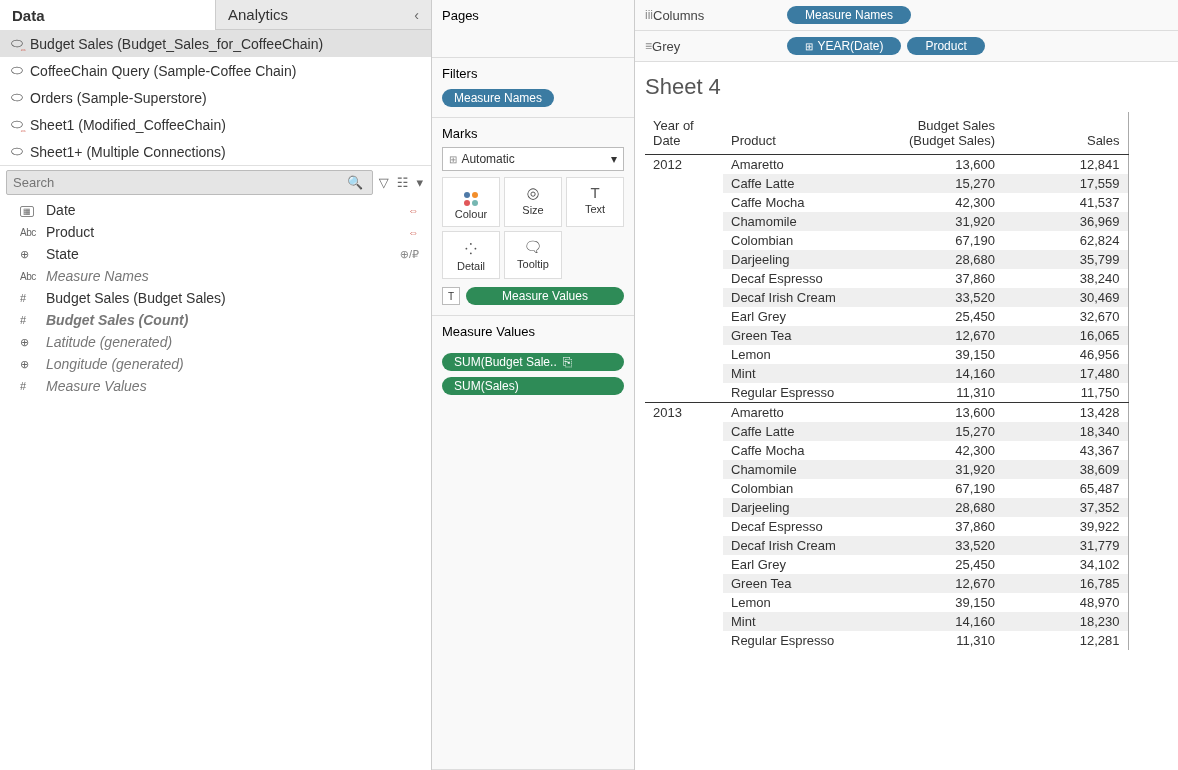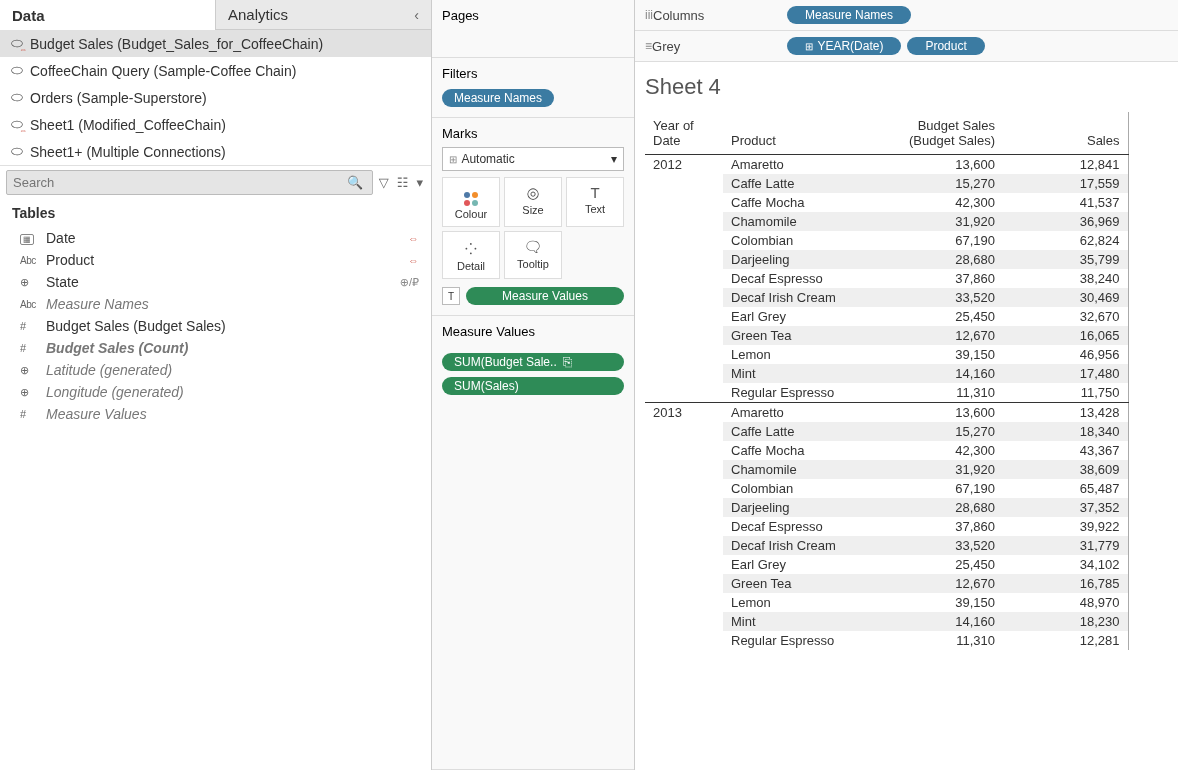--- a/index.html
+++ b/index.html
@@ -126,21 +126,20 @@
       </div>
     <div class="search-row">
       <div class="search-box">
         <input type="text" placeholder="Search" style="">
         <span class="search-icon">🔍</span>
       </div>
       <span class="filter-icon">▽</span>
       <span class="view-icon">☷</span>
       <span class="caret-icon">▾</span>
     </div>
-    <div class="tables-header">Tables</div>
     <div class="fields-list" id="fields-list">
         <div class="field-item">
           <span class="field-icon" style="color: rgb(102, 102, 102);"><span style="border:1px solid #888;padding:0 2px;font-size:8px;border-radius:2px">▦</span></span>
           <span>Date</span>
           <span class="field-link">⇔</span>
         </div>
         <div class="field-item">
           <span class="field-icon abc">Abc</span>
           <span>Product</span>
           <span class="field-link">⇔</span>

